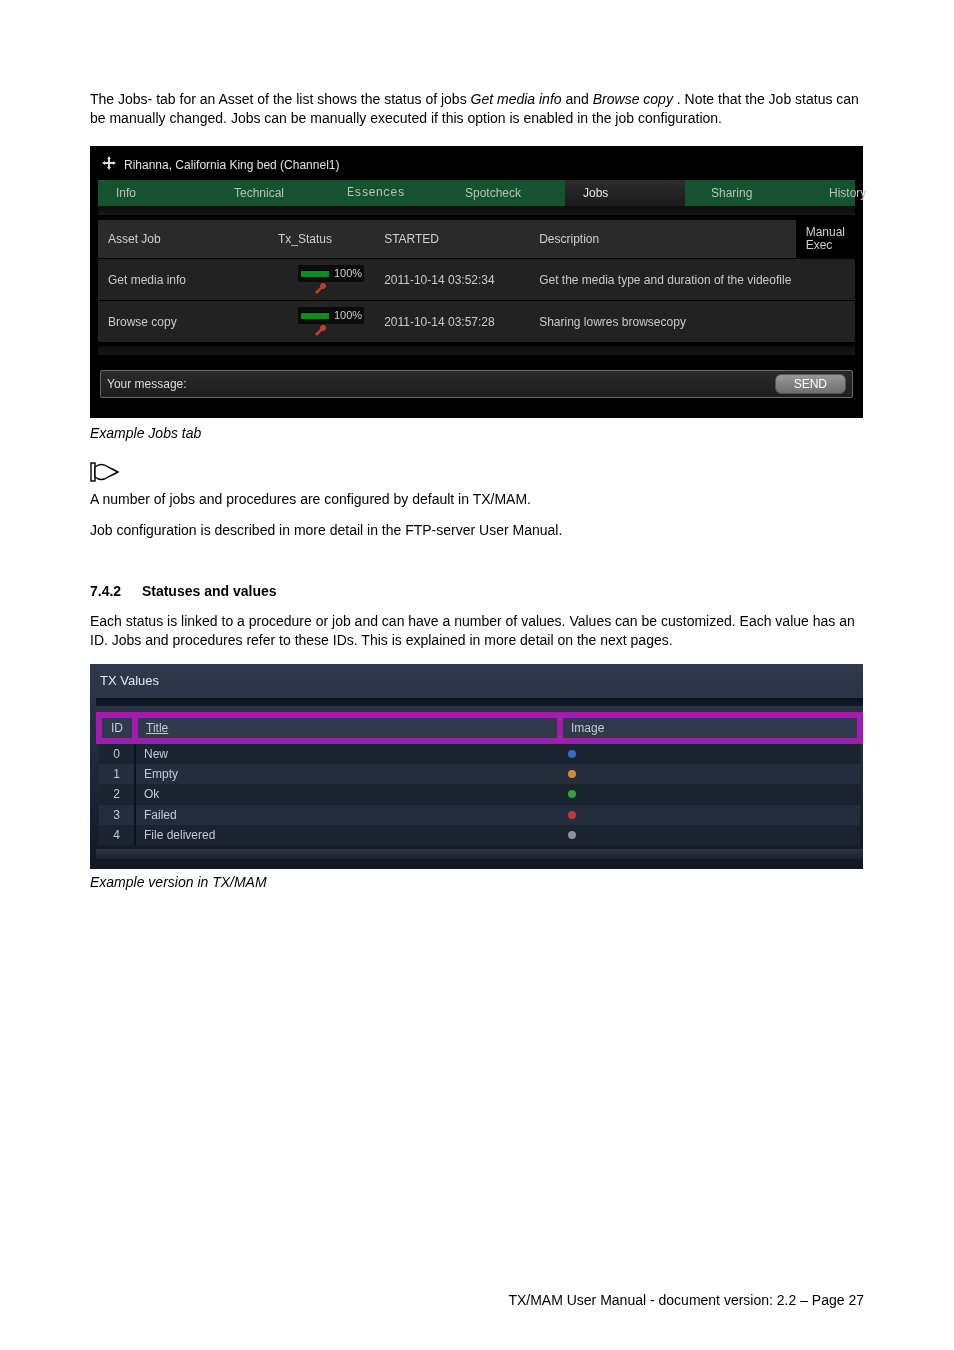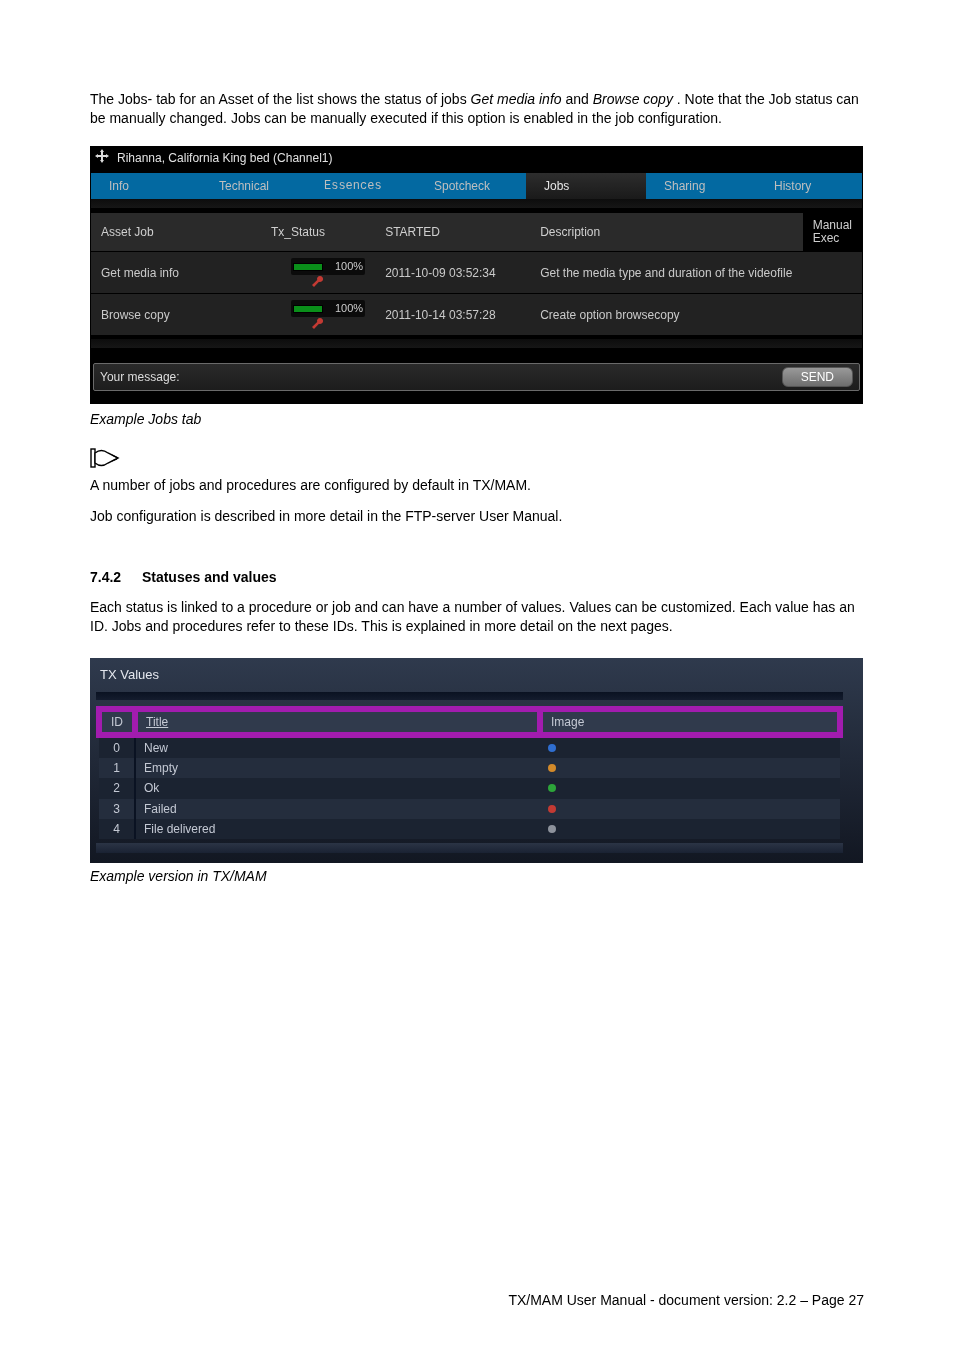--- a/index.html
+++ b/index.html
@@ -16,38 +16,39 @@
   }
 
   .para { margin-bottom: 12px; }
   .italic { font-style: italic; }
 
   
   .jobs-panel {
     background: #000;
     color: #b7b7b7;
     font-size: 12px;
-    padding: 1px;
+    padding: 8px;
     margin-top: 18px;
     margin-bottom: 6px;
     width: 773px;
   }
   .jobs-title-bar {
     display: flex;
     align-items: center;
     gap: 8px;
     padding: 2px 4px 6px 4px;
     color: #e2e2e2;
   }
   .jobs-title-bar svg { flex: 0 0 auto; }
 
   .tabs-row {
     display: flex;
-    background: #0369a1;
+    background: #14532d;
     height: 26px;
+    gap: 8px;
   }
   .tab {
     flex: 0 0 auto;
     padding: 5px 24px 0 18px;
     font-size: 12px;
     color: #bfbfbf;
     height: 26px;
   }
   .tab.wide1 { width: 110px; }
   .tab.wide2 { width: 105px; }
@@ -90,21 +91,21 @@
   .col-status   { width: 90px; text-align: center;}
   .col-started  { width: 155px; }
   .col-desc     { }
   .col-manex    { width: 55px; color:#d7d7d7; background:#000000; font-size:11px; line-height:1.1;}
 
   .status-cell { display:flex; flex-direction:column; align-items:center; gap:0; }
   .status-badge {
     background: #0b0b0b;
     padding: 1px 2px;
     border-radius: 2px;
-    display:flex; align-items:center; gap:12px;margin-left:20px;
+    display:flex; align-items:center; gap:4px;margin-left:20px;
   }
   .status-bar { width:30px; height:8px; background:#0a8f1a; border:1px solid #000; }
   .status-pct { color:#ccc; font-size:11px;}
   .tool-icon svg { display:block;}
 
   .msg-row {
     display:flex; align-items:center; gap:8px;
     background: linear-gradient(#2a2a2a,#1d1d1d);
     border: 1px solid #6a6a6a;
     border-radius: 2px;
@@ -139,23 +140,23 @@
     font-size: 14px;
     margin-top: 42px;
     margin-bottom: 12px;
   }
   .section-heading .num { display:inline-block; width:48px;}
 
   
   .tx-panel {
     background: linear-gradient(#2f3a4d,#121722);
     color:#cfd4dc;
-    padding: 6px 20px 10px 6px;
+    padding: 6px 0 10px 6px;
     font-size: 12px;
-    margin-top: 22px;
+    margin-top: 14px;
     margin-bottom: 4px;
     width: 773px;
   }
   .tx-title { color:#e4e7ee; font-size:13px; padding: 2px 4px 4px 4px;}
   .tx-strip { height:8px; background: linear-gradient(#0a1222,#141c2e); margin:4px 0 6px 0; }
 
   .tx-table { width:100%; border-collapse:collapse; }
   .tx-table th, .tx-table td {
     text-align:left;
     font-weight:normal;
@@ -246,40 +247,40 @@
               <span class="status-bar"></span>
               <span class="status-pct">100%</span>
             </span>
             <span class="tool-icon">
               <svg width="14" height="12" viewBox="0 0 14 12">
                   <path d="M9 1a3 3 0 0 0-2.8 4L1 10l2 2 5-5.2A3 3 0 1 0 9 1z" fill="#c33a33"></path>
                 </svg>
             </span>
           </div>
         </td>
-        <td>2011-10-09 03:52:34</td>
+        <td>2011-10-14 03:52:34</td>
         <td colspan="2">Get the media type and duration of the videofile</td>
       </tr>
       <tr>
         <td>Browse copy</td>
         <td>
           <div class="status-cell">
             <span class="status-badge">
               <span class="status-bar"></span>
               <span class="status-pct">100%</span>
             </span>
             <span class="tool-icon">
               <svg width="14" height="12" viewBox="0 0 14 12">
                   <path d="M9 1a3 3 0 0 0-2.8 4L1 10l2 2 5-5.2A3 3 0 1 0 9 1z" fill="#c33a33"></path>
                 </svg>
             </span>
           </div>
         </td>
         <td>2011-10-14 03:57:28</td>
-        <td colspan="2">Create option browsecopy</td>
+        <td colspan="2">Sharing lowres browsecopy</td>
       </tr>
     </tbody>
   </table>
 
   <div class="dark-strip" style="margin-top:4px;"></div>
 
   <div class="msg-row">
     <span class="msg-label">Your message:</span>
     <input class="msg-input" type="text" style="">
     <button class="send-btn">SEND</button>

